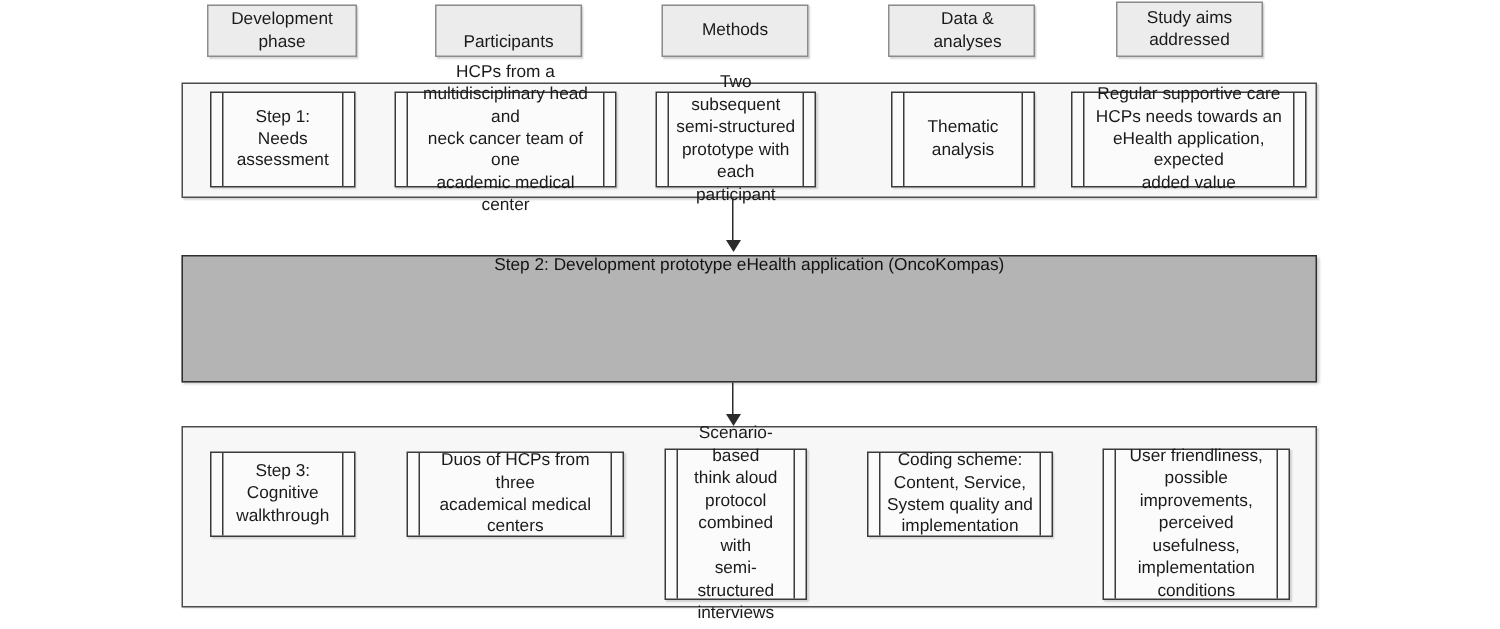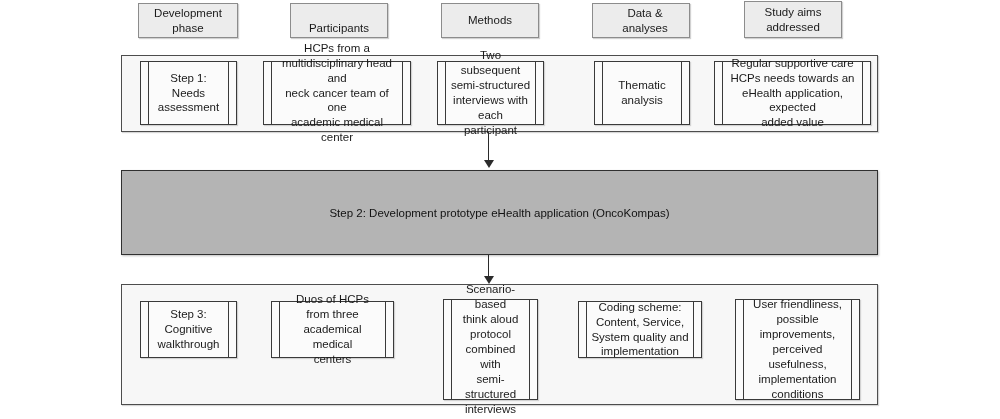--- a/index.html
+++ b/index.html
@@ -63,21 +63,21 @@
     padding:1px 2px;
     box-sizing:border-box;
   }
 
   
   .band{
     position:absolute;
     background:#b4b4b4;
     border:1px solid #303030;
     box-shadow:1px 1px 2px rgba(0,0,0,0.25);
-    display:flex;align-items:center;justify-content:center;
+    display:flex;align-items:flex-start;justify-content:center;
     font-size:11.5px;
     color:#121212;
     box-sizing:border-box;
   }
 
   
   .arrow-line{
     position:absolute;
     width:0;
     border-left:1.4px solid #2b2b2b;
@@ -123,21 +123,21 @@
   <div class="pp" style="left:263px;top:61px;width:148px;height:64px;">
     <div class="pp-txt" style="white-space:pre-line;">HCPs from a
 multidisciplinary head and
 neck cancer team of one
 academic medical center</div>
   </div>
 
   <div class="pp" style="left:437px;top:61px;width:107px;height:64px;">
     <div class="pp-txt" style="white-space:pre-line;">Two subsequent
 semi-structured
-interviews with each
+prototype with each
 participant</div>
   </div>
 
   <div class="pp" style="left:594px;top:61px;width:96px;height:64px;">
     <div class="pp-txt" style="white-space:pre-line;">Thematic
 analysis</div>
   </div>
 
   <div class="pp" style="left:714px;top:61px;width:157px;height:64px;">
     <div class="pp-txt" style="white-space:pre-line;">Regular supportive care
@@ -157,21 +157,21 @@
   <div class="arrow-head" style="left:484px;top:276px;"></div>
 
   <div class="frame" style="left:121px;top:284px;width:757px;height:121px;"></div>
 
   <div class="pp" style="left:140px;top:301px;width:97px;height:57px;">
     <div class="pp-txt" style="white-space:pre-line;">Step 3:
 Cognitive
 walkthrough</div>
   </div>
 
-  <div class="pp" style="left:271px;top:301px;width:123px;height:57px;">
+  <div class="pp" style="left:271px;top:301px;width:145px;height:57px;">
     <div class="pp-txt" style="white-space:pre-line;">Duos of HCPs from three
 academical medical
 centers</div>
   </div>
 
   <div class="pp" style="left:443px;top:299px;width:95px;height:101px;">
     <div class="pp-txt" style="white-space:pre-line;">Scenario-based
 think aloud
 protocol
 combined with

